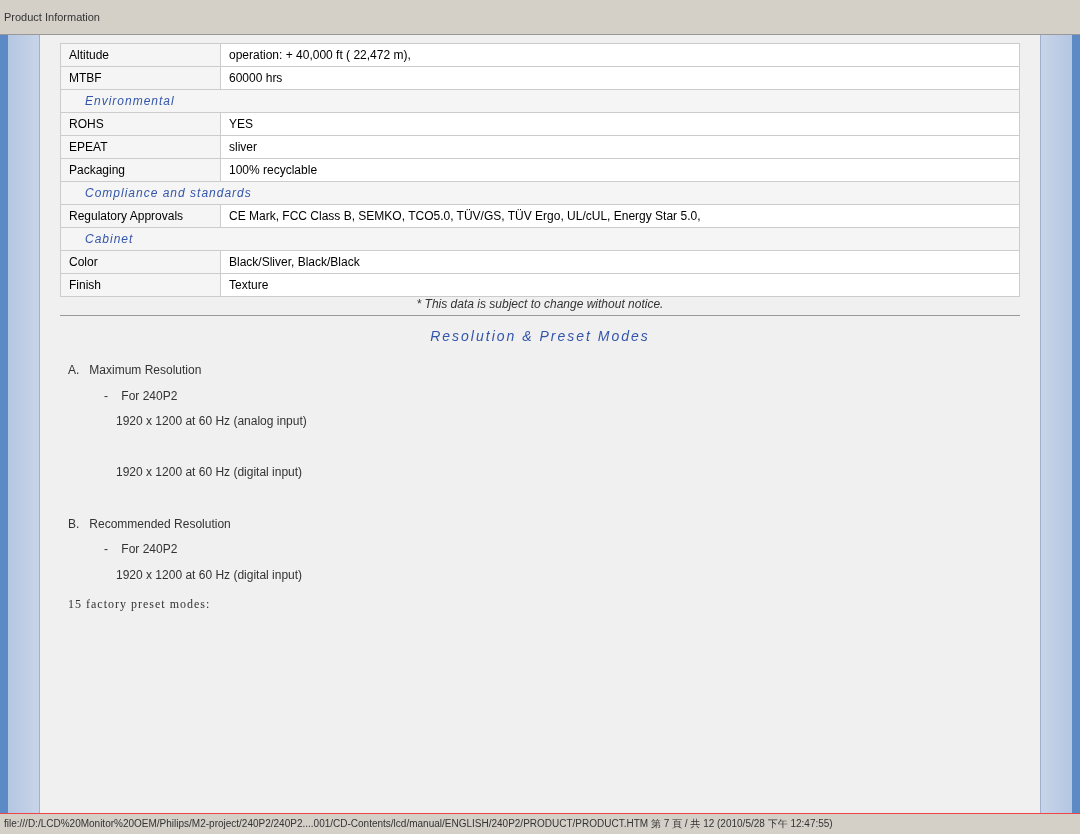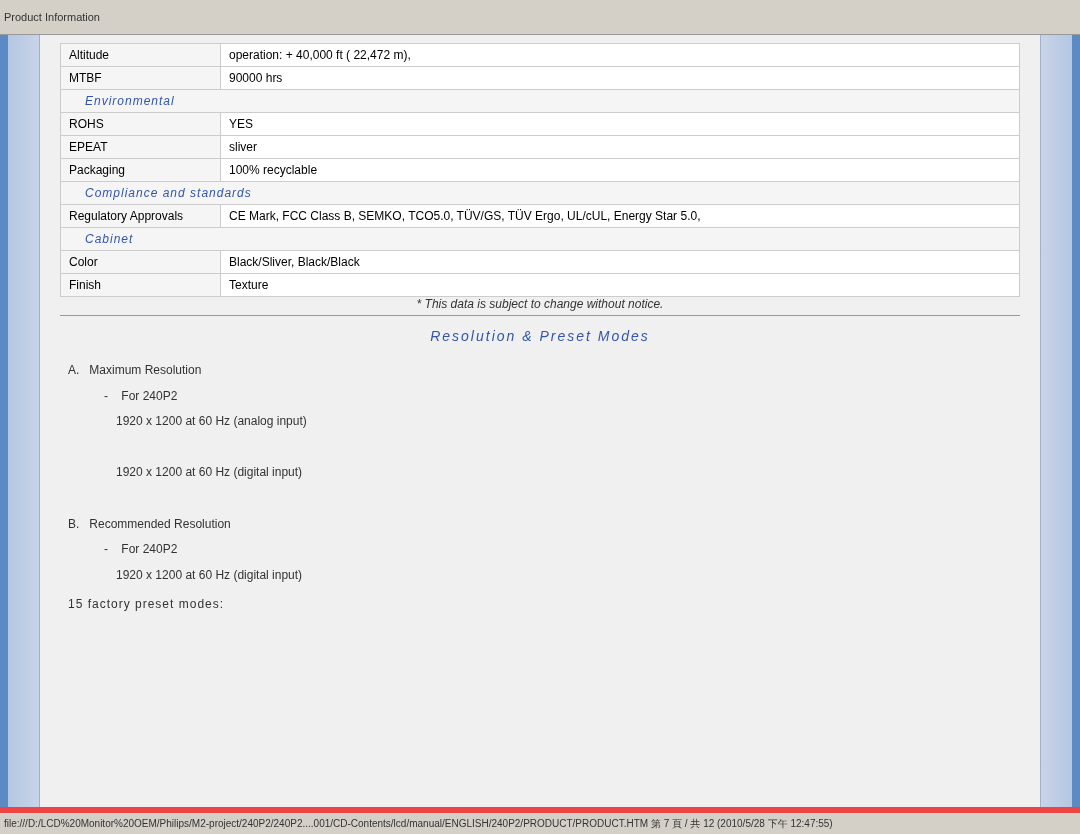--- a/index.html
+++ b/index.html
@@ -166,37 +166,37 @@
 
     .indent1 {
       margin-left: 36px;
     }
 
     .indent2 {
       margin-left: 48px;
     }
 
     .monospace-text {
-      font-family: Liberation Sans, sans-serif;
+      font-family: Liberation Serif, serif;
       letter-spacing: 1px;
     }
 
     #status-bar {
       position: absolute;
       bottom: 0;
       left: 0;
       right: 0;
       background-color: #d4d0c8;
-      height: 27px;
+      height: 21px;
       display: flex;
       align-items: center;
       padding: 0 4px;
       font-size: 10px;
       color: #333;
-      border-top: 6px solid #ef4444;
+      border-top: 1px solid #ef4444;
       overflow: hidden;
     }
   </style>
 </head>
 <body>
 
 <div id="browser-bar">
   <span>Product Information</span>
 </div>
 
@@ -212,21 +212,21 @@
       <table class="spec-table">
         <tbody>
 
           <tr>
             <td class="col-label">Altitude</td>
             <td class="col-value">operation: + 40,000 ft ( 22,472 m),</td>
           </tr>
 
           <tr>
             <td class="col-label">MTBF</td>
-            <td class="col-value">90000 hrs</td>
+            <td class="col-value">60000 hrs</td>
           </tr>
 
           <tr class="section-header">
             <td colspan="2">
               <span>Environmental</span>
             </td>
           </tr>
 
           <tr>
             <td class="col-label">ROHS</td>

